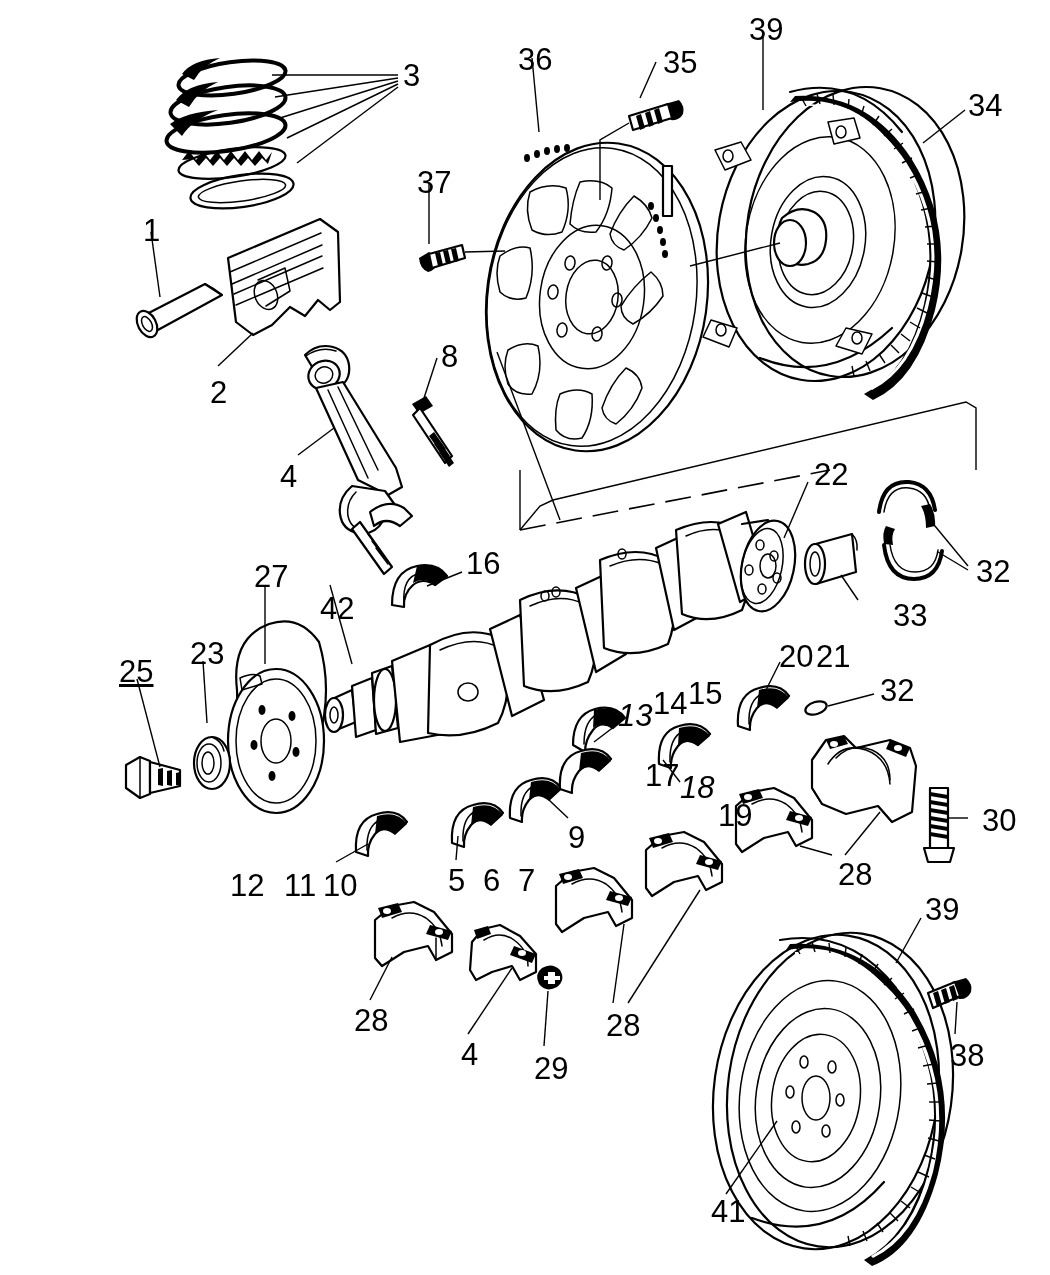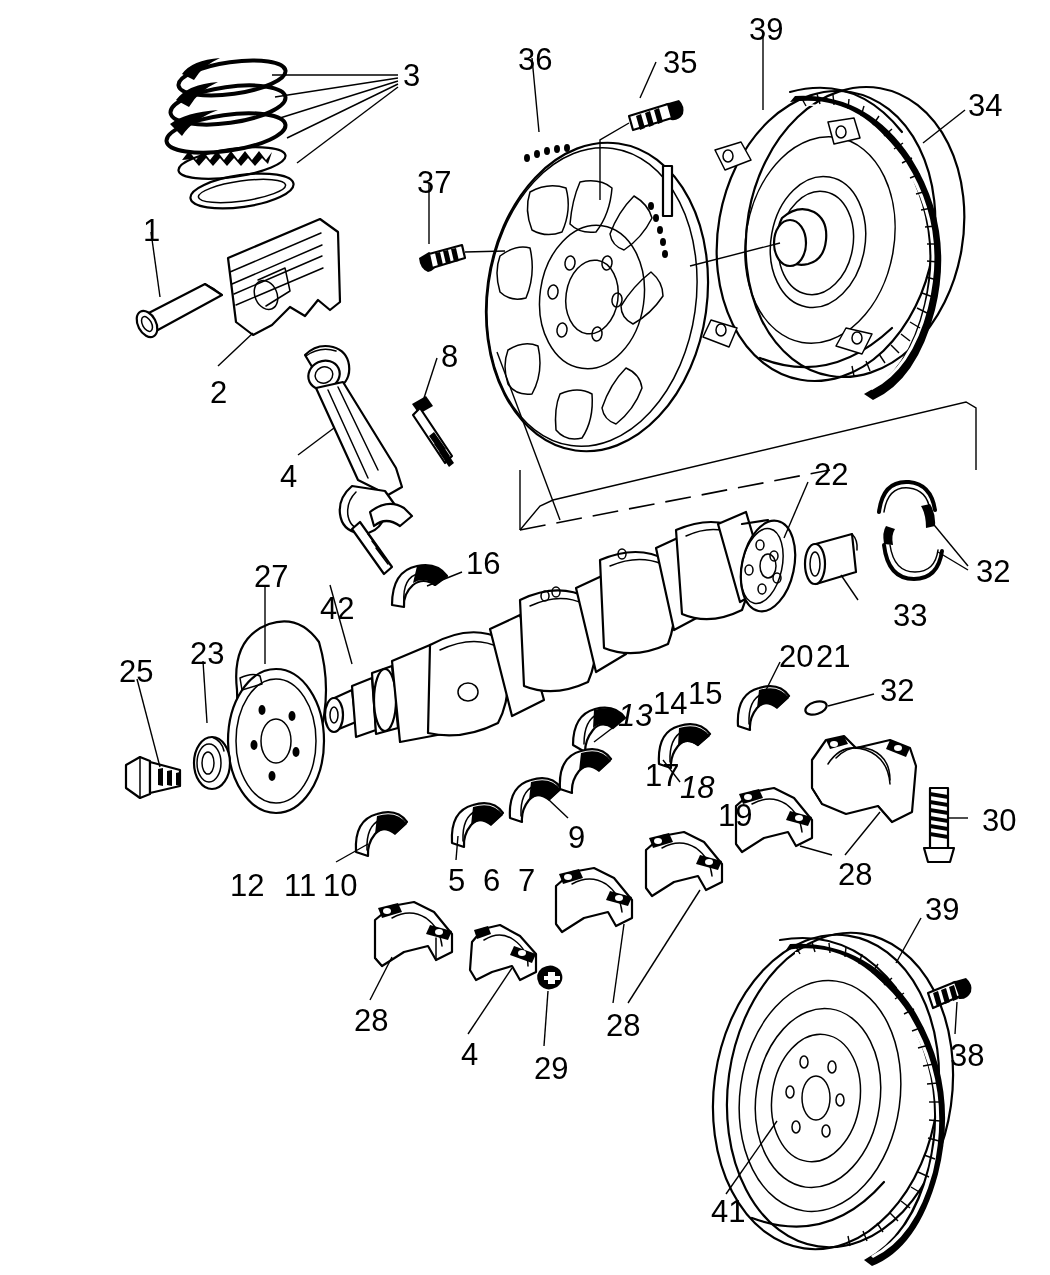--- a/index.html
+++ b/index.html
@@ -540,21 +540,21 @@
   <div class="lbl" style="left:210px;top:377px;">2</div>
   <div class="lbl" style="left:441px;top:341px;">8</div>
   <div class="lbl" style="left:280px;top:461px;">4</div>
   <div class="lbl" style="left:466px;top:548px;">16</div>
   <div class="lbl" style="left:814px;top:459px;">22</div>
   <div class="lbl" style="left:976px;top:556px;">32</div>
   <div class="lbl" style="left:858px;top:600px;margin-left:35px;">33</div>
   <div class="lbl" style="left:254px;top:561px;">27</div>
   <div class="lbl" style="left:320px;top:561px;margin-top:32px;">42</div>
   <div class="lbl" style="left:190px;top:638px;">23</div>
-  <div class="lbl" style="left:119px;top:656px;">25</div>
+  <div class="lbl" style="left:119px;top:656px;text-decoration:underline;">25</div>
   <div class="lbl" style="left:779px;top:641px;">20</div>
   <div class="lbl" style="left:816px;top:641px;">21</div>
   <div class="lbl" style="left:880px;top:675px;">32</div>
   <div class="lbl" style="left:618px;top:700px;font-style:italic;">13</div>
   <div class="lbl" style="left:653px;top:688px;">14</div>
   <div class="lbl" style="left:688px;top:678px;">15</div>
   <div class="lbl" style="left:645px;top:760px;">17</div>
   <div class="lbl" style="left:680px;top:772px;font-style:italic;">18</div>
   <div class="lbl" style="left:718px;top:800px;">19</div>
   <div class="lbl" style="left:982px;top:805px;">30</div>

